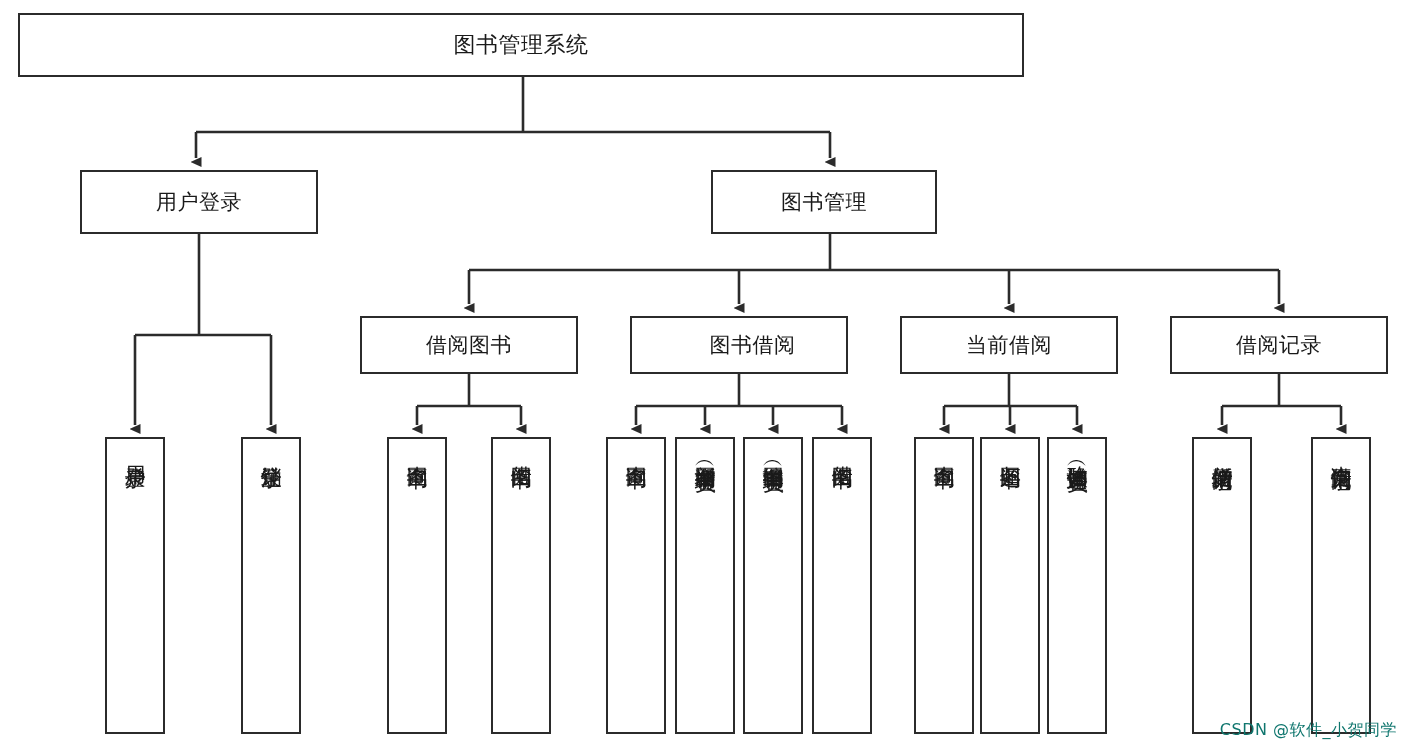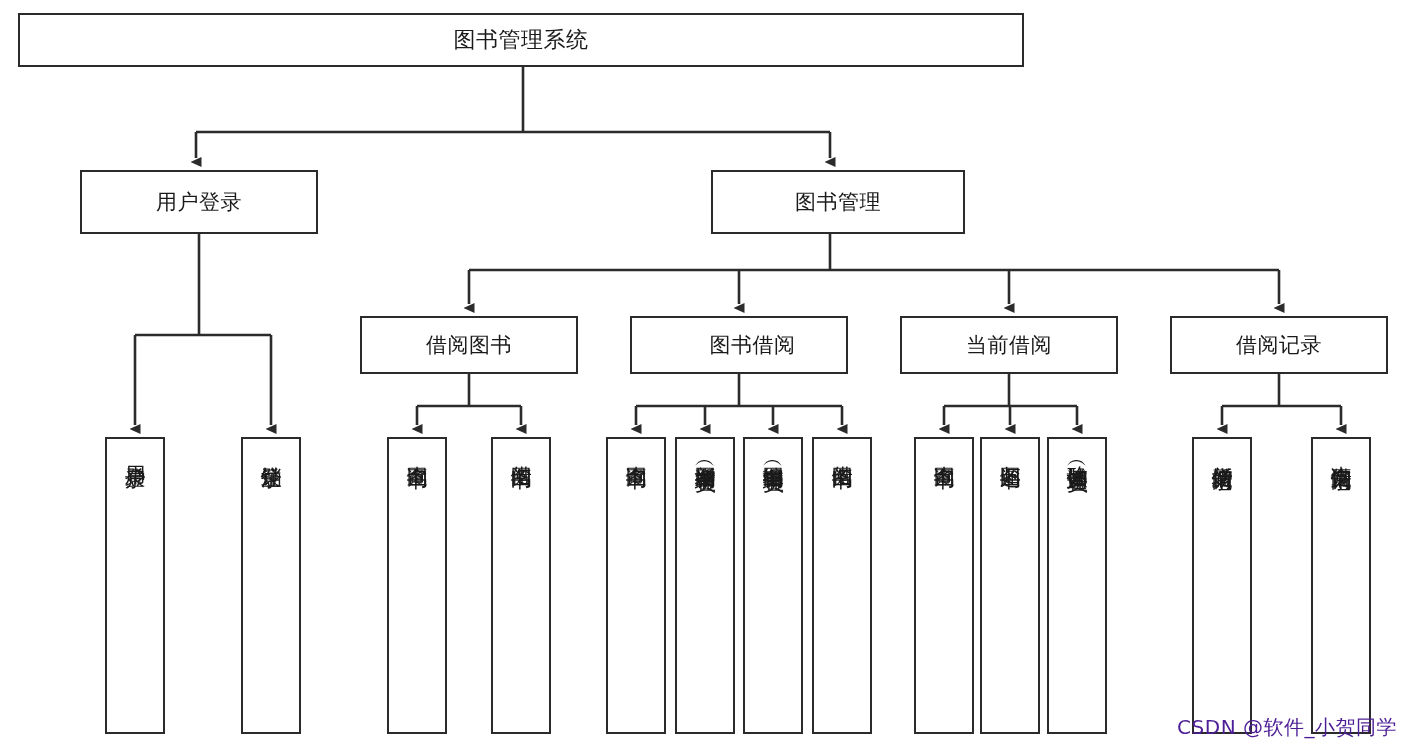--- a/index.html
+++ b/index.html
@@ -61,22 +61,22 @@
     text-orientation: upright;
     font-size: 21px;
     line-height: 1.08;
     letter-spacing: 1px;
     white-space: nowrap;
   }
   #watermark {
     position: absolute;
     right: 8px;
     bottom: 6px;
-    font-size: 20px;
-    color: #4c1d95;
+    font-size: 16px;
+    color: #0f766e;
     white-space: nowrap;
     letter-spacing: 0.5px;
     font-family: "DejaVu Sans", "Liberation Sans", sans-serif;
   }
 </style>
 </head>
 <body>
 
 <div id="diagram-root">
 
@@ -123,29 +123,29 @@
       <path d="M1010,406 L1010,425" marker-end="url(#arrow)"></path>
       <path d="M1077,406 L1077,425" marker-end="url(#arrow)"></path>
 
       <path d="M1279,374 L1279,406"></path>
       <path d="M1222,406 L1341,406"></path>
       <path d="M1222,406 L1222,425" marker-end="url(#arrow)"></path>
       <path d="M1341,406 L1341,425" marker-end="url(#arrow)"></path>
     </g>
   </svg>
 
-  <div class="node horiz root" style="left:18px; top:13px; width:1006px; height:54px;">
+  <div class="node horiz root" style="left:18px; top:13px; width:1006px; height:64px;">
     <span class="node-label">图书管理系统</span>
   </div>
 
   <div class="node horiz" style="left:80px; top:170px; width:238px; height:64px;">
     <span class="node-label">用户登录</span>
   </div>
 
-  <div class="node horiz" style="left:711px; top:170px; width:254px; height:64px;">
+  <div class="node horiz" style="left:711px; top:170px; width:226px; height:64px;">
     <span class="node-label">图书管理</span>
   </div>
 
   <div class="node horiz" style="left:360px; top:316px; width:218px; height:58px;">
     <span class="node-label">借阅图书</span>
   </div>
 
   <div class="node horiz" style="left:630px; top:316px; width:218px; height:58px;padding-left:27px;">
     <span class="node-label">图书借阅</span>
   </div>

